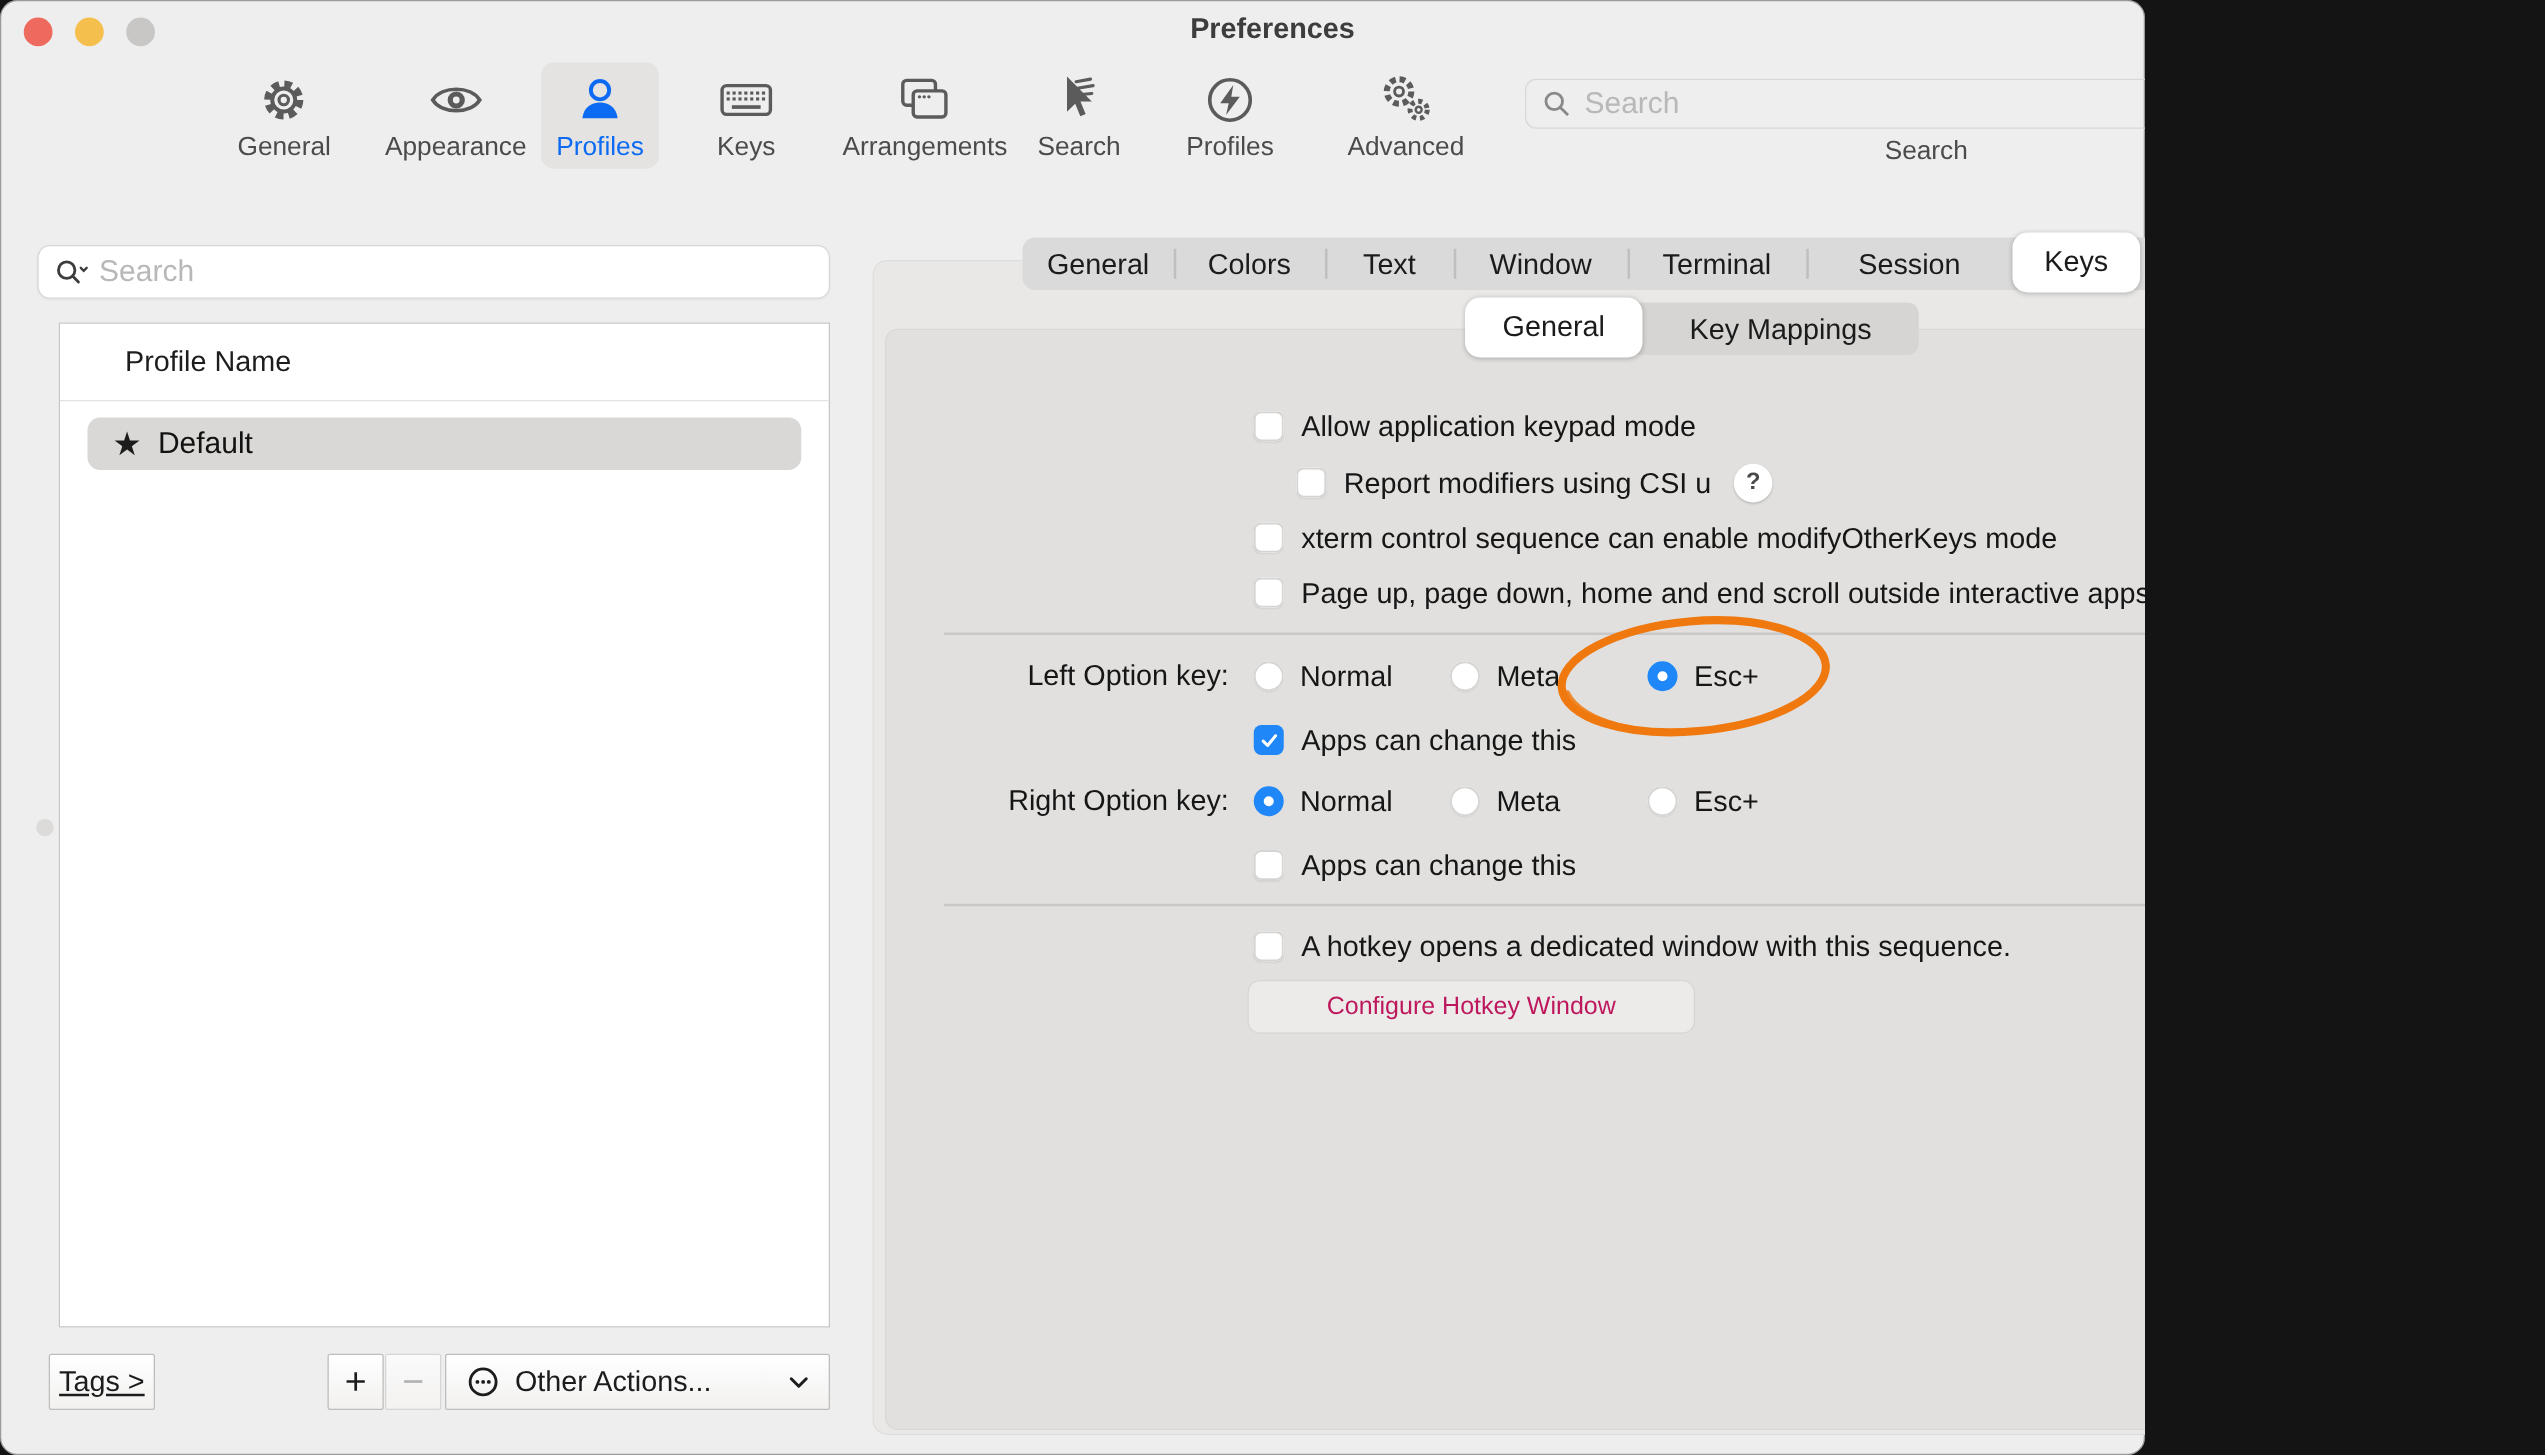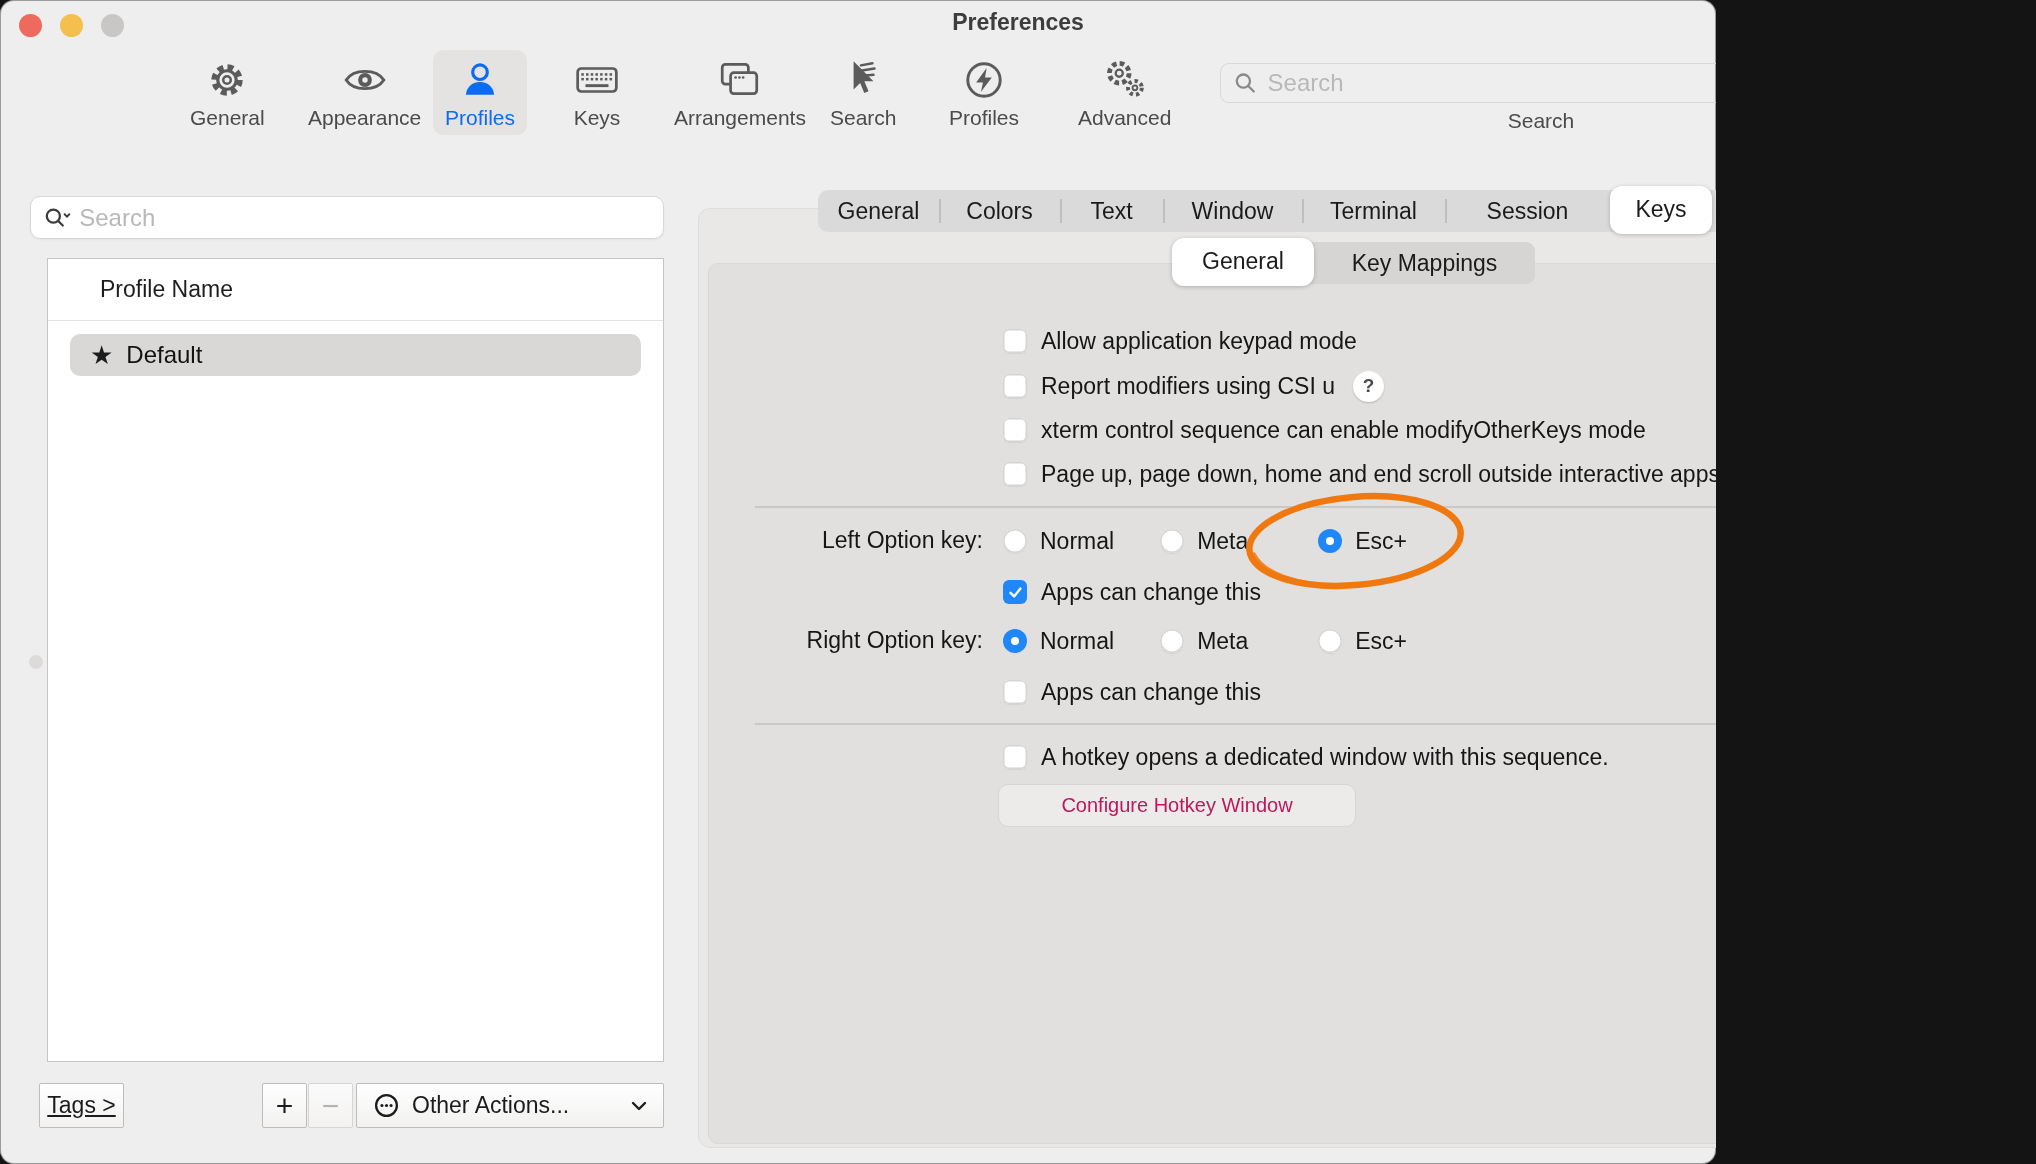--- a/index.html
+++ b/index.html
@@ -256,21 +256,21 @@
 
   <div class="subseg">
     <div class="seg-item chip" style="width:142px">General</div>
     <div class="seg-item" style="width:221px">Key Mappings</div>
   </div>
 
   <div class="row" style="left:1003px; top:324px">
     <span class="cb"></span>
     <span class="lbl">Allow application keypad mode</span>
   </div>
-  <div class="row" style="left:1003px; top:369px">
+  <div class="row" style="left:1037px; top:369px">
     <span class="cb"></span>
     <span class="lbl">Report modifiers using CSI u</span>
     <span class="help-btn">?</span>
   </div>
   <div class="row" style="left:1003px; top:413px">
     <span class="cb"></span>
     <span class="lbl">xterm control sequence can enable modifyOtherKeys mode</span>
   </div>
   <div class="row" style="left:1003px; top:457px">
     <span class="cb"></span>

